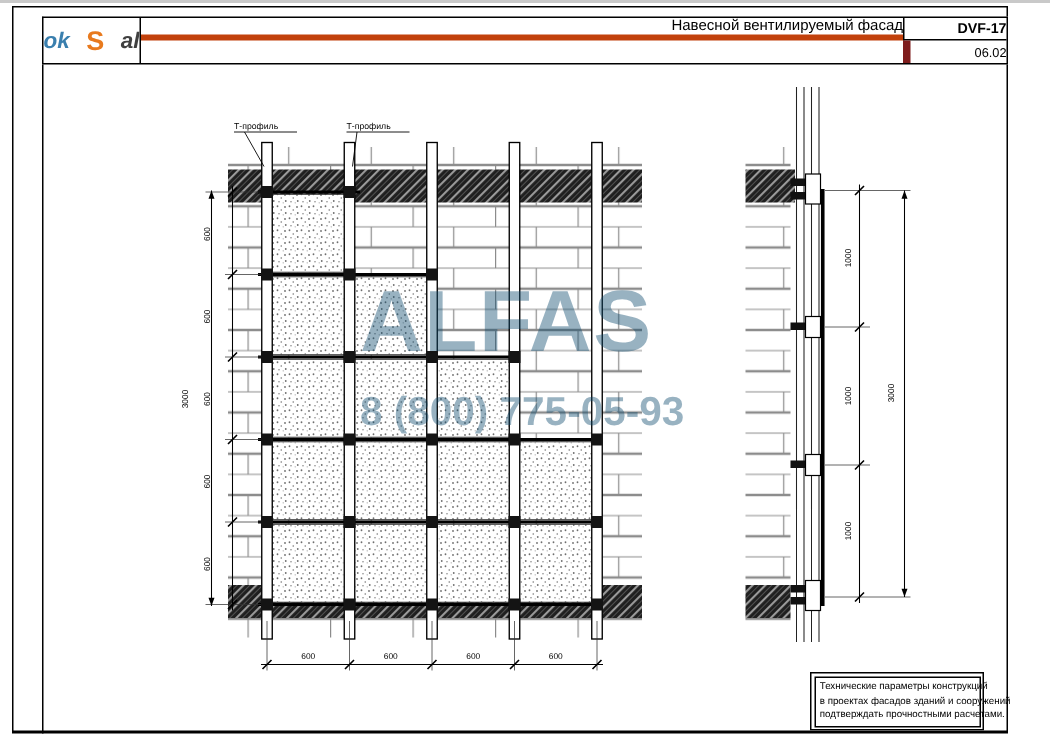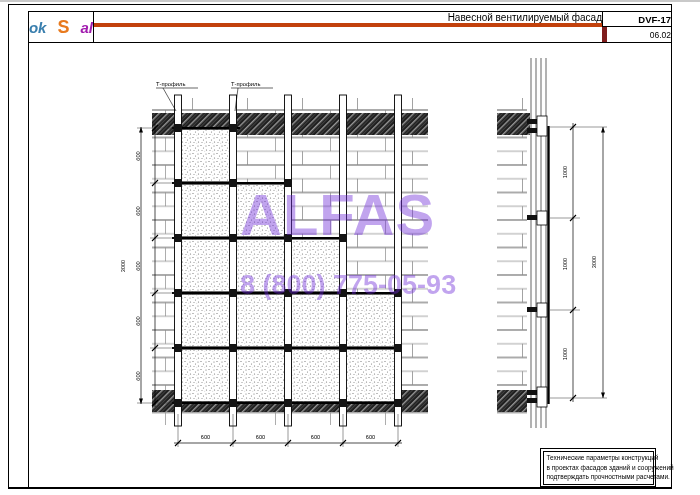--- a/index.html
+++ b/index.html
@@ -11,35 +11,35 @@
   .frame-left{position:absolute;left:28px;top:11px;width:1px;height:478px;background:#000;}
 
   
   .titleblock{position:absolute;left:28px;top:11px;width:644px;height:32px;
               display:grid;grid-template-columns:65px 1fr 69px;grid-template-rows:15px 15px;
               border:1.2px solid #000;box-sizing:border-box;background:#fff;}
   .tb-cell{display:flex;align-items:center;justify-content:flex-end;box-sizing:border-box;overflow:hidden;gap:12px;}
   .tb-logo{grid-area:1/1/3/2;border-right:1px solid #000;font-style:italic;font-weight:bold;font-size:15px;}
   .tb-logo .lg-blue{color:#3a7fae;}
   .tb-logo .lg-s{color:#e87a1e;font-style:normal;font-size:18px;font-weight:bold;margin:0 -1px;}
-  .tb-logo .lg-orange{color:#a21caf;}
+  .tb-logo .lg-orange{color:#404040;}
   .tb-title{grid-area:1/2/2/3;border-bottom:4px solid #c2410c;font-weight:normal;font-size:10px;}
   .tb-code{grid-area:1/3/2/4;border-left:1px solid #000;border-bottom:1px solid #000;font-weight:bold;font-size:9.5px;}
   .tb-sub{grid-area:2/2/3/3;font-size:8px;}
   .tb-page{grid-area:2/3/3/4;border-left:5px solid #7f1d1d;font-size:8.5px;}
 
   svg.draw{position:absolute;left:0;top:0;}
   svg text{font-family:"Liberation Sans",sans-serif;fill:#000;}
   .dimtxt{font-size:5.6px;}
   .lbltxt{font-size:5.8px;}
 
   
-  .wm{position:absolute;left:240px;top:186px;opacity:.42;color:#6d28d9;pointer-events:none;}
+  .wm{position:absolute;left:240px;top:186px;opacity:.42;color:#0c4a6e;pointer-events:none;}
   .wm-brand{font-size:58px;font-weight:bold;line-height:1;letter-spacing:1px;}
-  .wm-phone{font-size:27px;font-weight:bold;line-height:1;margin-top:28px;letter-spacing:0px;white-space:nowrap;}
+  .wm-phone{font-size:27px;font-weight:bold;line-height:1;margin-top:17px;letter-spacing:0px;white-space:nowrap;}
 
   
   .notebox{position:absolute;left:540px;top:448px;width:116px;height:39px;
            border:1px solid #000;box-sizing:border-box;padding:1.5px;background:#fff;}
   .notebox-inner{border:1px solid #000;width:100%;height:100%;box-sizing:border-box;
                  display:flex;flex-direction:column;justify-content:center;padding:1px 3px;}
   .notebox-inner div{font-size:6.5px;line-height:1.45;white-space:nowrap;}
 </style>
 </head>
 <body>

